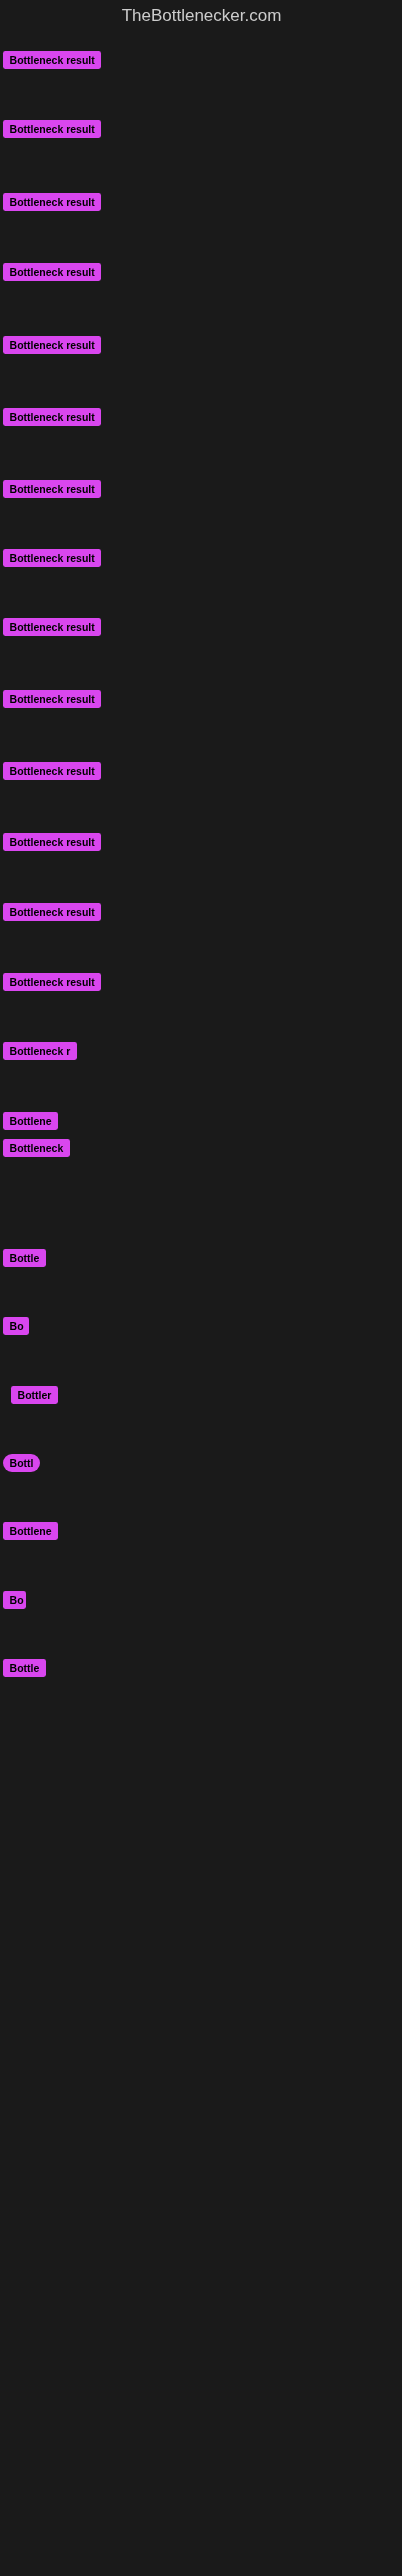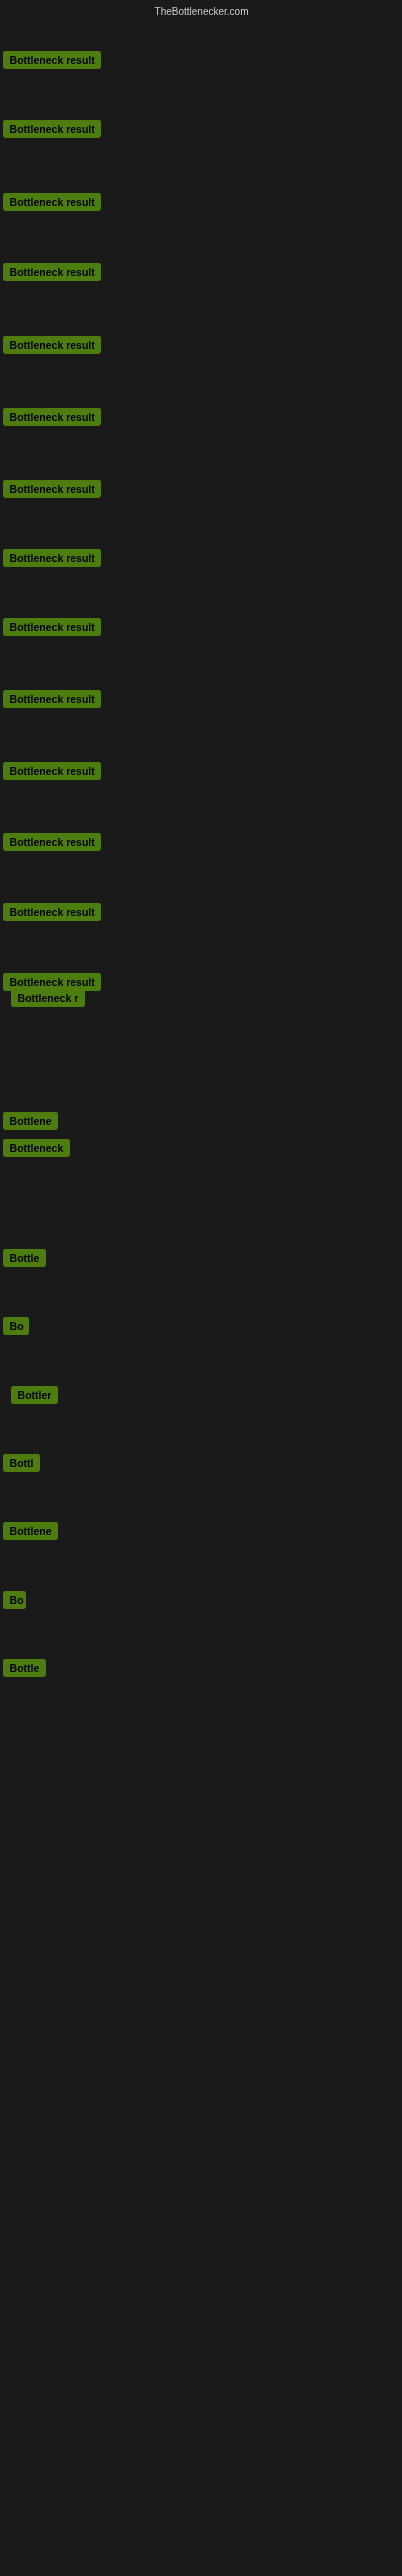--- a/index.html
+++ b/index.html
@@ -10,26 +10,26 @@
     body {
       width: 403px;
       min-height: 2576px;
       background-color: #1a1a1a;
       font-family: Arial, sans-serif;
       position: relative;
     }
     .site-title {
       text-align: center;
       color: #cccccc;
-      font-size: 10px;
+      font-size: 17px;
       padding: 6.4px 0 3.2px 0;
     }
     .bottleneck-badge {
       display: inline-block;
-      background-color: #4d7c0f;
+      background-color: #d946ef;
       color: #000000;
       font-size: 10.5px;
       font-weight: bold;
       padding: 3.2px 6.4px;
       border-radius: 2.4px;
       white-space: nowrap;
       overflow: hidden;
     }
     .result-row {
       padding: 4.8px 3.2px;
@@ -48,24 +48,24 @@
     <div class="result-row" style="position: absolute; top: 331px; left: 0px;"><span class="bottleneck-badge" style="max-width: 133px;">Bottleneck result</span></div>
     <div class="result-row" style="position: absolute; top: 403px; left: 0px;"><span class="bottleneck-badge" style="max-width: 129px;">Bottleneck result</span></div>
     <div class="result-row" style="position: absolute; top: 475px; left: 0px;"><span class="bottleneck-badge" style="max-width: 127px;">Bottleneck result</span></div>
     <div class="result-row" style="position: absolute; top: 544px; left: 0px;"><span class="bottleneck-badge" style="max-width: 131px;">Bottleneck result</span></div>
     <div class="result-row" style="position: absolute; top: 613px; left: 0px;"><span class="bottleneck-badge" style="max-width: 128px;">Bottleneck result</span></div>
     <div class="result-row" style="position: absolute; top: 685px; left: 0px;"><span class="bottleneck-badge" style="max-width: 127px;">Bottleneck result</span></div>
     <div class="result-row" style="position: absolute; top: 757px; left: 0px;"><span class="bottleneck-badge" style="max-width: 125px;">Bottleneck result</span></div>
     <div class="result-row" style="position: absolute; top: 828px; left: 0px;"><span class="bottleneck-badge" style="max-width: 122px;">Bottleneck result</span></div>
     <div class="result-row" style="position: absolute; top: 898px; left: 0px;"><span class="bottleneck-badge" style="max-width: 120px;">Bottleneck result</span></div>
     <div class="result-row" style="position: absolute; top: 968px; left: 0px;"><span class="bottleneck-badge" style="max-width: 118px;">Bottleneck result</span></div>
-    <div class="result-row" style="position: absolute; top: 984px; left: 0px; margin-left: 8px;"><span class="bottleneck-badge" style="max-width: 81px;">Bottleneck r</span></div>
+    <div class="result-row" style="position: absolute; top: 1037px; left: 0px;"><span class="bottleneck-badge" style="max-width: 81px;">Bottleneck r</span></div>
     <div class="result-row" style="position: absolute; top: 1107px; left: 0px;"><span class="bottleneck-badge" style="max-width: 64px;">Bottlene</span></div>
     <div class="result-row" style="position: absolute; top: 1134px; left: 0px;"><span class="bottleneck-badge" style="max-width: 68px;">Bottleneck</span></div>
     <div class="result-row" style="position: absolute; top: 1244px; left: 0px;"><span class="bottleneck-badge" style="max-width: 48px;">Bottle</span></div>
     <div class="result-row" style="position: absolute; top: 1312px; left: 0px;"><span class="bottleneck-badge" style="max-width: 26px;">Bo</span></div>
     <div class="result-row" style="position: absolute; top: 1381px; left: 0px;"><span class="bottleneck-badge" style="max-width: 47px; margin-left: 8px;">Bottler</span></div>
-    <div class="result-row" style="position: absolute; top: 1449px; left: 0px;"><span class="bottleneck-badge" style="max-width: 40px;">Bottl</span></div>
+    <div class="result-row" style="position: absolute; top: 1449px; left: 0px;"><span class="bottleneck-badge" style="max-width: 40px; border-radius: 9px;">Bottl</span></div>
     <div class="result-row" style="position: absolute; top: 1517px; left: 0px;"><span class="bottleneck-badge" style="max-width: 60px;">Bottlene</span></div>
     <div class="result-row" style="position: absolute; top: 1586px; left: 0px;"><span class="bottleneck-badge" style="max-width: 22.5px;">Bo</span></div>
     <div class="result-row" style="position: absolute; top: 1654px; left: 0px;"><span class="bottleneck-badge" style="max-width: 47px;">Bottle</span></div>
   </div>
 
 
 </body></html>

